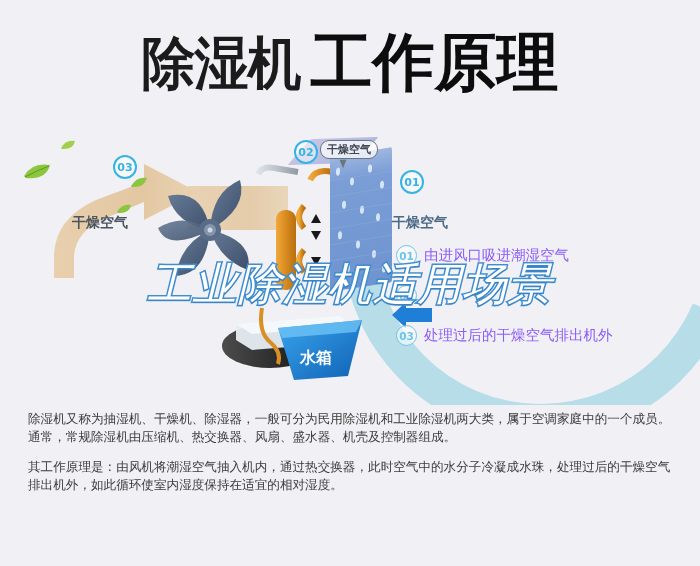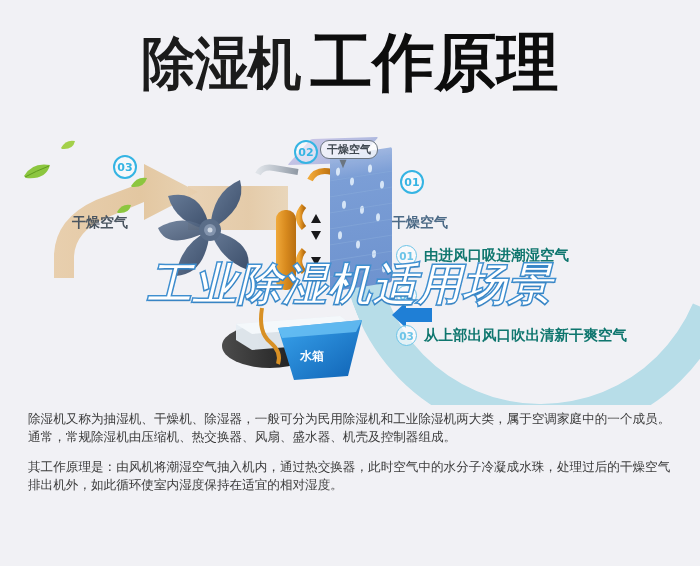--- a/index.html
+++ b/index.html
@@ -103,35 +103,35 @@
     padding:1px 6px;font-size:11px;color:#3f4850;font-weight:bold;
     white-space:nowrap;
   }
   .callout-tail{
     position:absolute;width:0;height:0;
     border-left:5px solid transparent;border-right:5px solid transparent;
     border-top:12px solid #6b7580;
   }
   .tank-label{
     position:absolute;left:300px;top:228px;
-    font-size:12px;color:#ffffff;font-weight:bold;
+    font-size:16px;color:#ffffff;font-weight:bold;
   }
 
   
   .steps{position:absolute;left:396px;top:245px;width:300px;}
   .step{display:flex;align-items:center;margin-bottom:19px;}
   .step-num{
     width:19px;height:19px;border-radius:50%;
     border:1.8px solid #6cc4e8;color:#6cc4e8;
     font-size:10.5px;font-weight:bold;
     display:flex;align-items:center;justify-content:center;
     flex:0 0 auto;background:rgba(255,255,255,.6);
     font-family:"DejaVu Sans",sans-serif;
   }
-  .step-txt{margin-left:7px;font-size:14.5px;color:#0f766e;white-space:nowrap;font-weight:bold;}
+  .step-txt{margin-left:7px;font-size:14.5px;color:#8b5cf6;white-space:nowrap;}
 
   
   .overlay{
     position:absolute;left:0;top:262px;width:700px;
     text-align:center;
     font-size:44px;font-weight:normal;font-style:italic;
     color:#ffffff;
     letter-spacing:1px;
     -webkit-text-stroke:3px #3f8fd0;
     paint-order:stroke fill;
@@ -325,21 +325,21 @@
   <div class="steps">
     <div class="step">
       <div class="step-num">01</div>
       <div class="step-txt">由进风口吸进潮湿空气</div>
     </div>
     <div class="step">
       <div class="step-num">02</div>
     </div>
     <div class="step">
       <div class="step-num">03</div>
-      <div class="step-txt">从上部出风口吹出清新干爽空气</div>
+      <div class="step-txt">处理过后的干燥空气排出机外</div>
     </div>
   </div>
 
   <div class="overlay">工业除湿机适用场景</div>
 
   <div class="body-text">
     <p class="para">除湿机又称为抽湿机、干燥机、除湿器，一般可分为民用除湿机和工业除湿机两大类，属于空调家庭中的一个成员。通常，常规除湿机由压缩机、热交换器、风扇、盛水器、机壳及控制器组成。</p>
     <p class="para">其工作原理是：由风机将潮湿空气抽入机内，通过热交换器，此时空气中的水分子冷凝成水珠，处理过后的干燥空气排出机外，如此循环使室内湿度保持在适宜的相对湿度。</p>
   </div>
 

